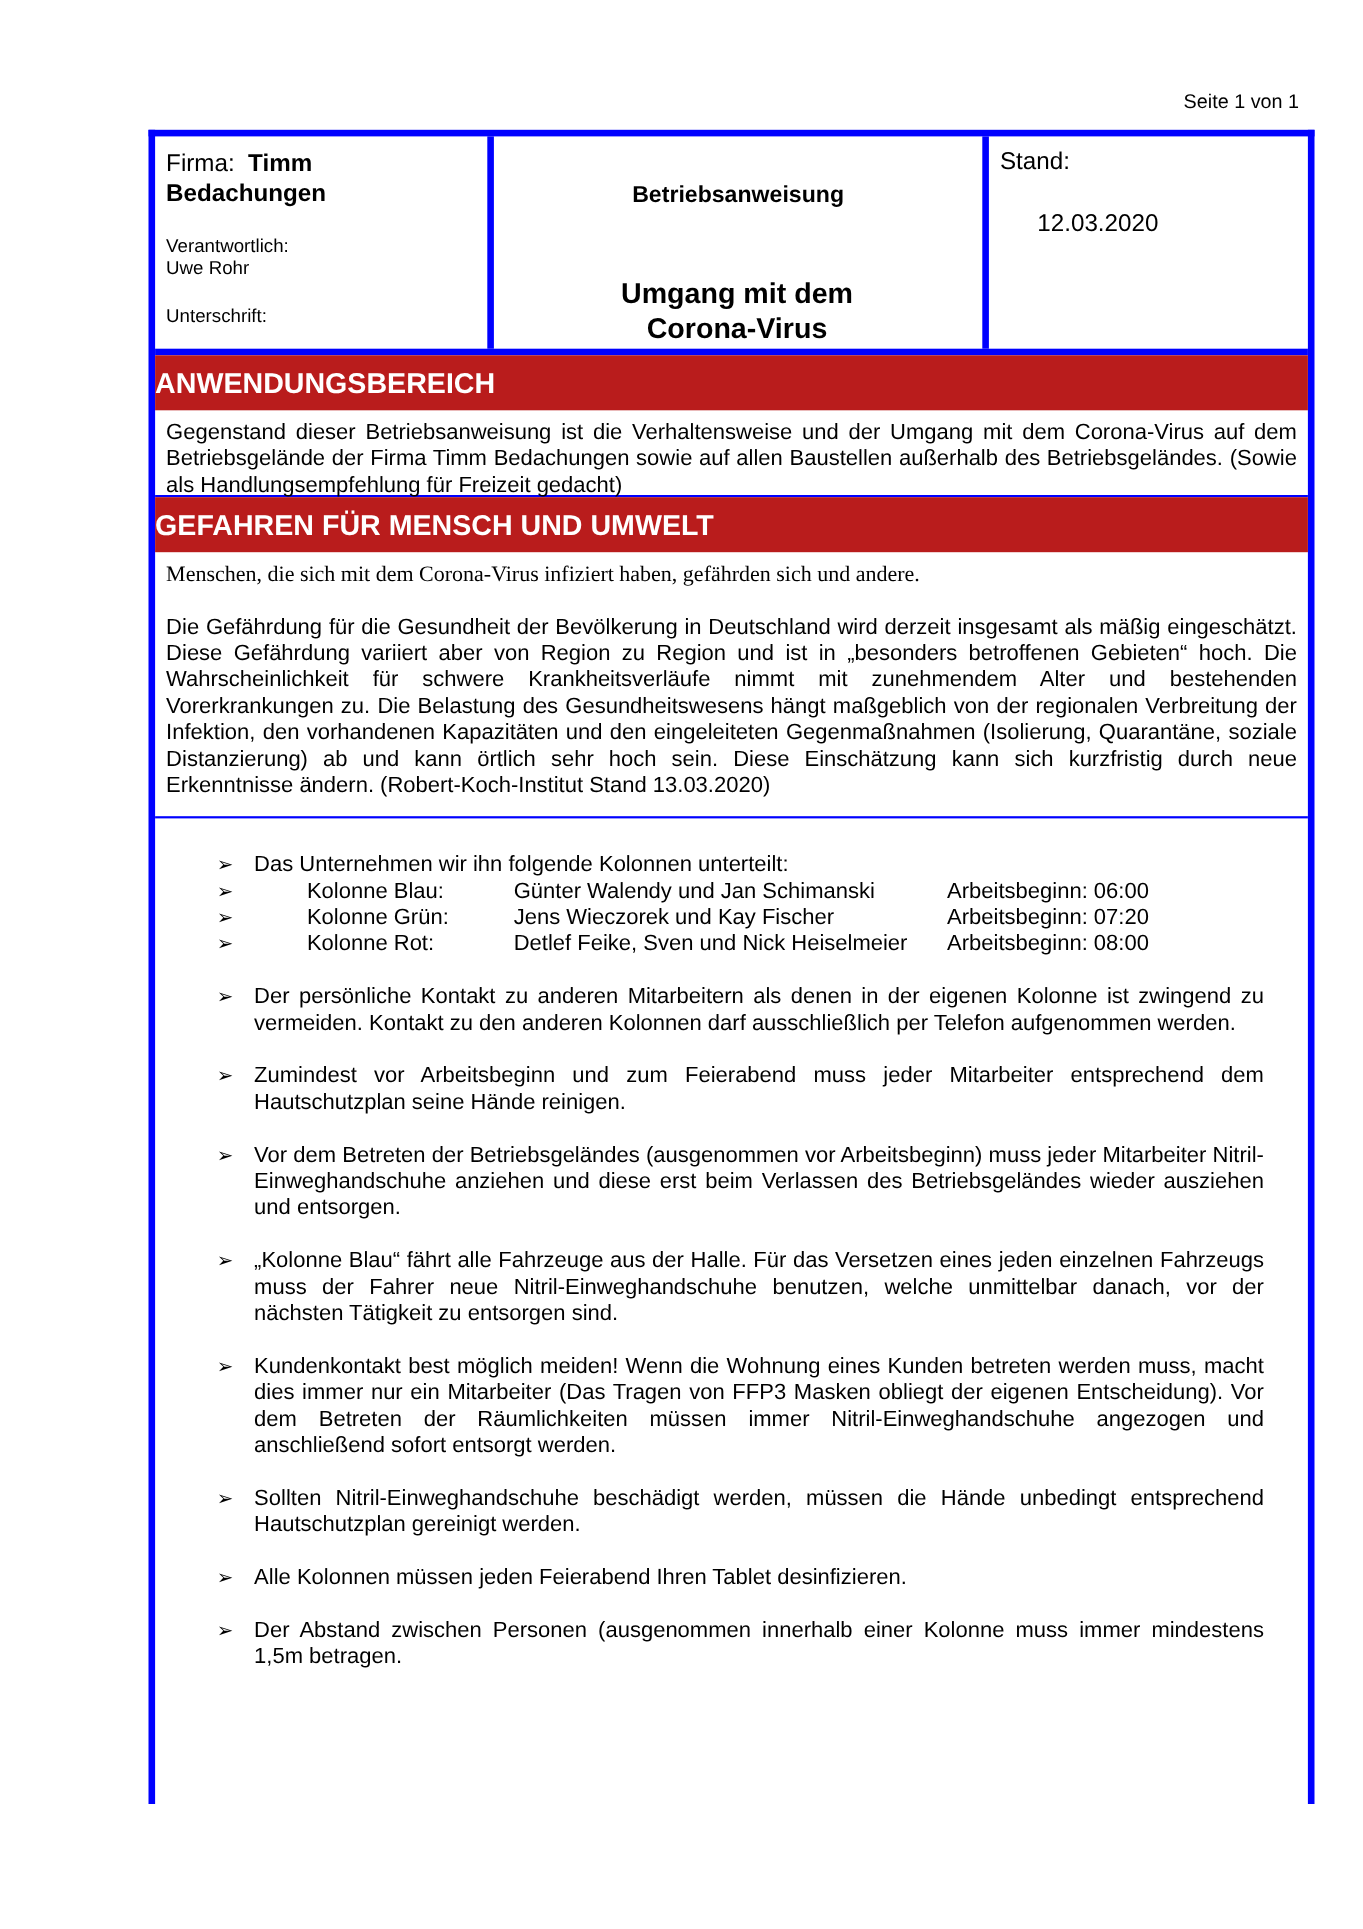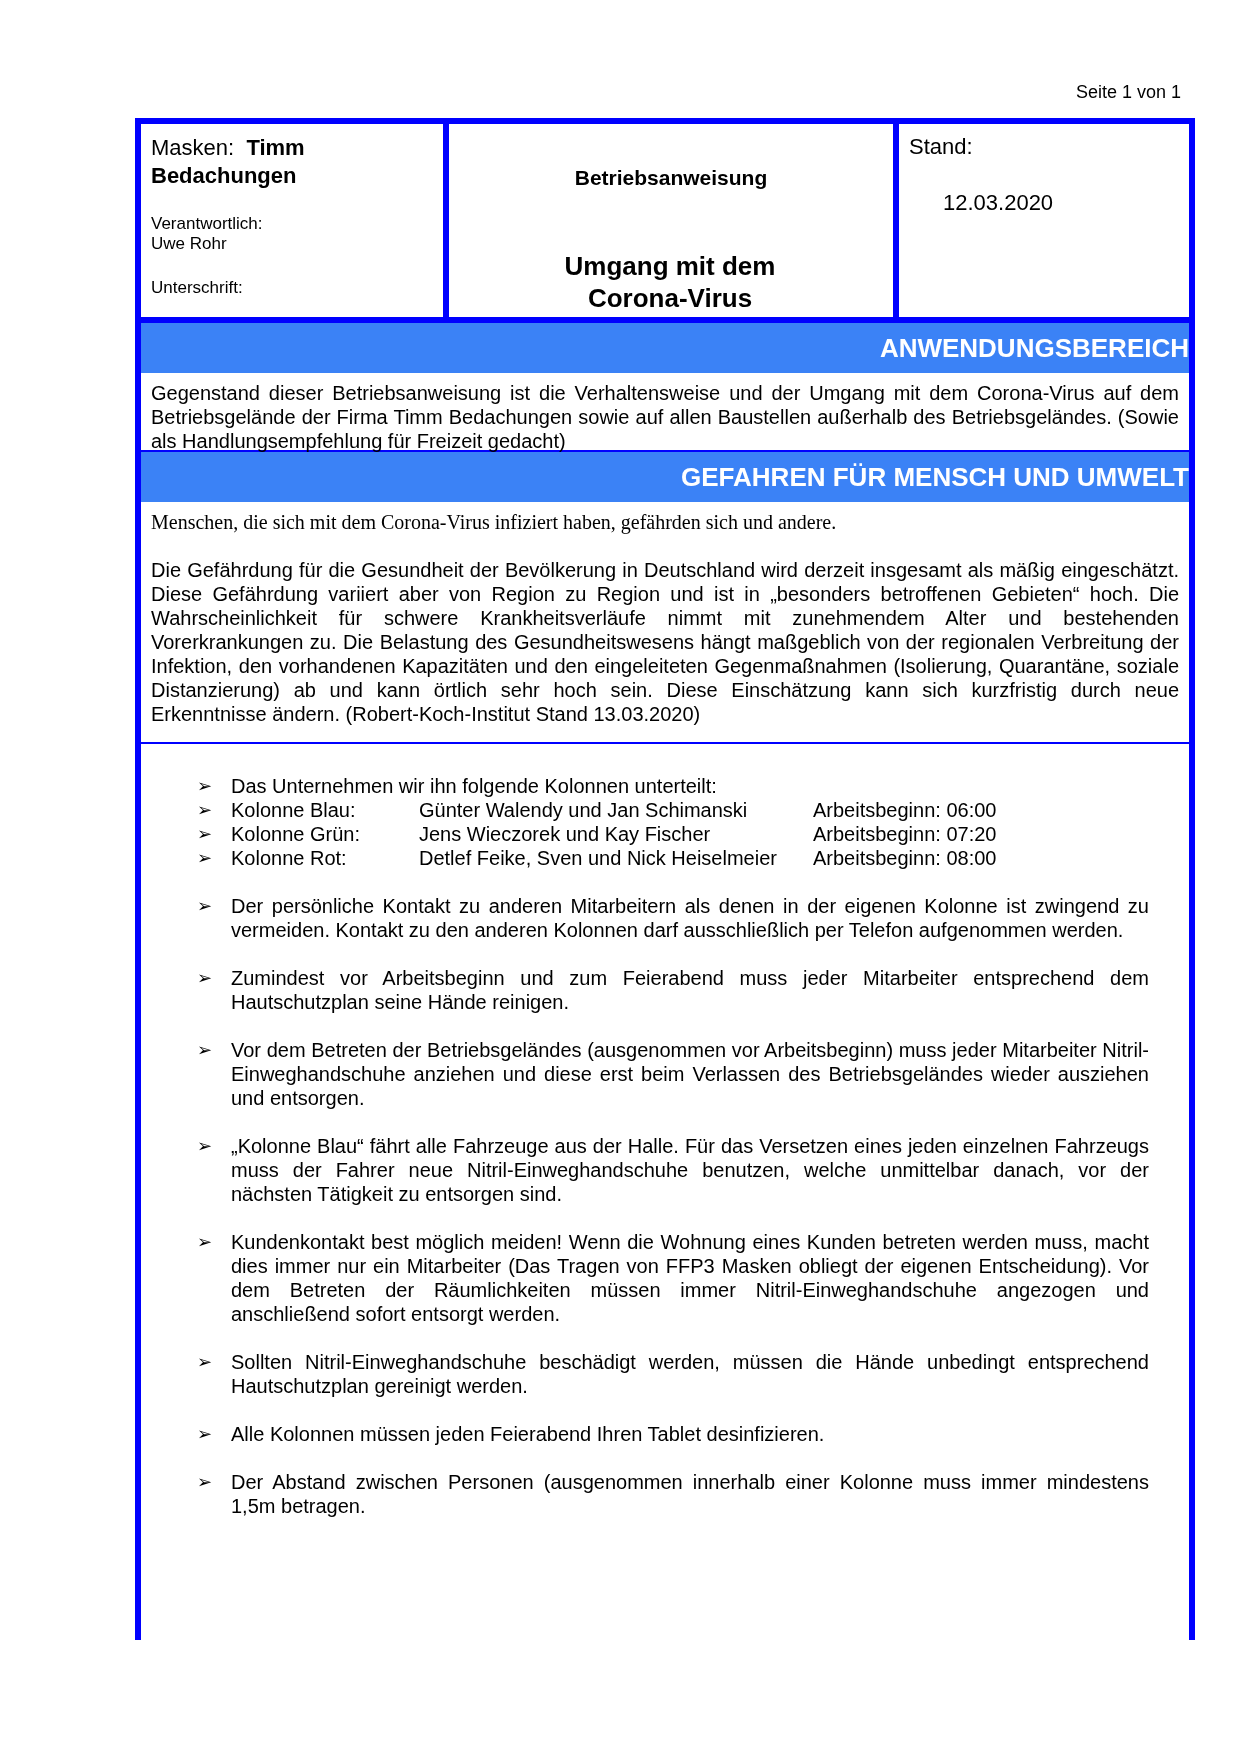--- a/index.html
+++ b/index.html
@@ -33,21 +33,21 @@
       font-weight: bold; position: relative;
     }
     .cell-title .doc-type { position: absolute; top: 42px; left: 0; right: 0; font-size: 21px; }
     .cell-title .doc-topic { position: absolute; top: 126px; left: 0; right: 2px; font-size: 26px; line-height: 32px; }
 
     .cell-date { flex: 1; padding: 10px 10px 0 10px; position: relative; }
     .cell-date .stand-label { font-size: 22px; }
     .cell-date .stand-value { position: absolute; top: 66px; left: 44px; font-size: 22px; }
 
     .section-bar {
-      background: #3b82f6; color: #fff; font-weight: bold; text-align: right;
+      background: #b91c1c; color: #fff; font-weight: bold; text-align: left;
       font-size: 26px; height: 50px; line-height: 50px;
     }
 
     .section-body { border-bottom: 2px solid #0000ff; }
     .justify { text-align: justify; text-align-last: left; }
 
     .scope-body { padding: 8px 10px 8px 10px; font-size: 20px; line-height: 24px; height: 79px; }
 
     .hazard-body { padding: 8px 10px 6px 10px; font-size: 20px; line-height: 24px; height: 242px; }
     .hazard-body .lead { margin-bottom: 24px; font-family: Liberation Serif, serif; }
@@ -56,35 +56,35 @@
     .measures-body .bullet {
       display: flex; margin-bottom: 0;
     }
     .measures-body .bullet .arrow {
       width: 34px; flex: 0 0 34px; font-size: 18px; line-height: 24px;
     }
     .measures-body .bullet .text { flex: 1; }
     .measures-body .gap { margin-top: 24px; }
 
     .kol-row { display: flex; }
-    .kol-row .k-name { width: 140px; }
+    .kol-row .k-name { width: 140px; margin-left: 48px; }
     .kol-row .k-members { width: 394px; margin-left: 48px; }
     .kol-row .k-start { }
   </style>
 </head>
 <body>
 
 <div class="page-number">Seite 1 von 1</div>
 
 <div class="frame">
 
   <div class="header-row">
     <div class="cell-company">
       <div class="firma">
-        <span>Masken:</span>&nbsp;
+        <span>Firma:</span>&nbsp;
         <b>Timm</b><br>
         <b>Bedachungen</b>
       </div>
       <div class="resp-label">Verantwortlich:</div>
       <div>Uwe Rohr</div>
       <div class="sign-label">Unterschrift:</div>
     </div>
 
     <div class="cell-title">
       <div class="doc-type">Betriebsanweisung</div>

